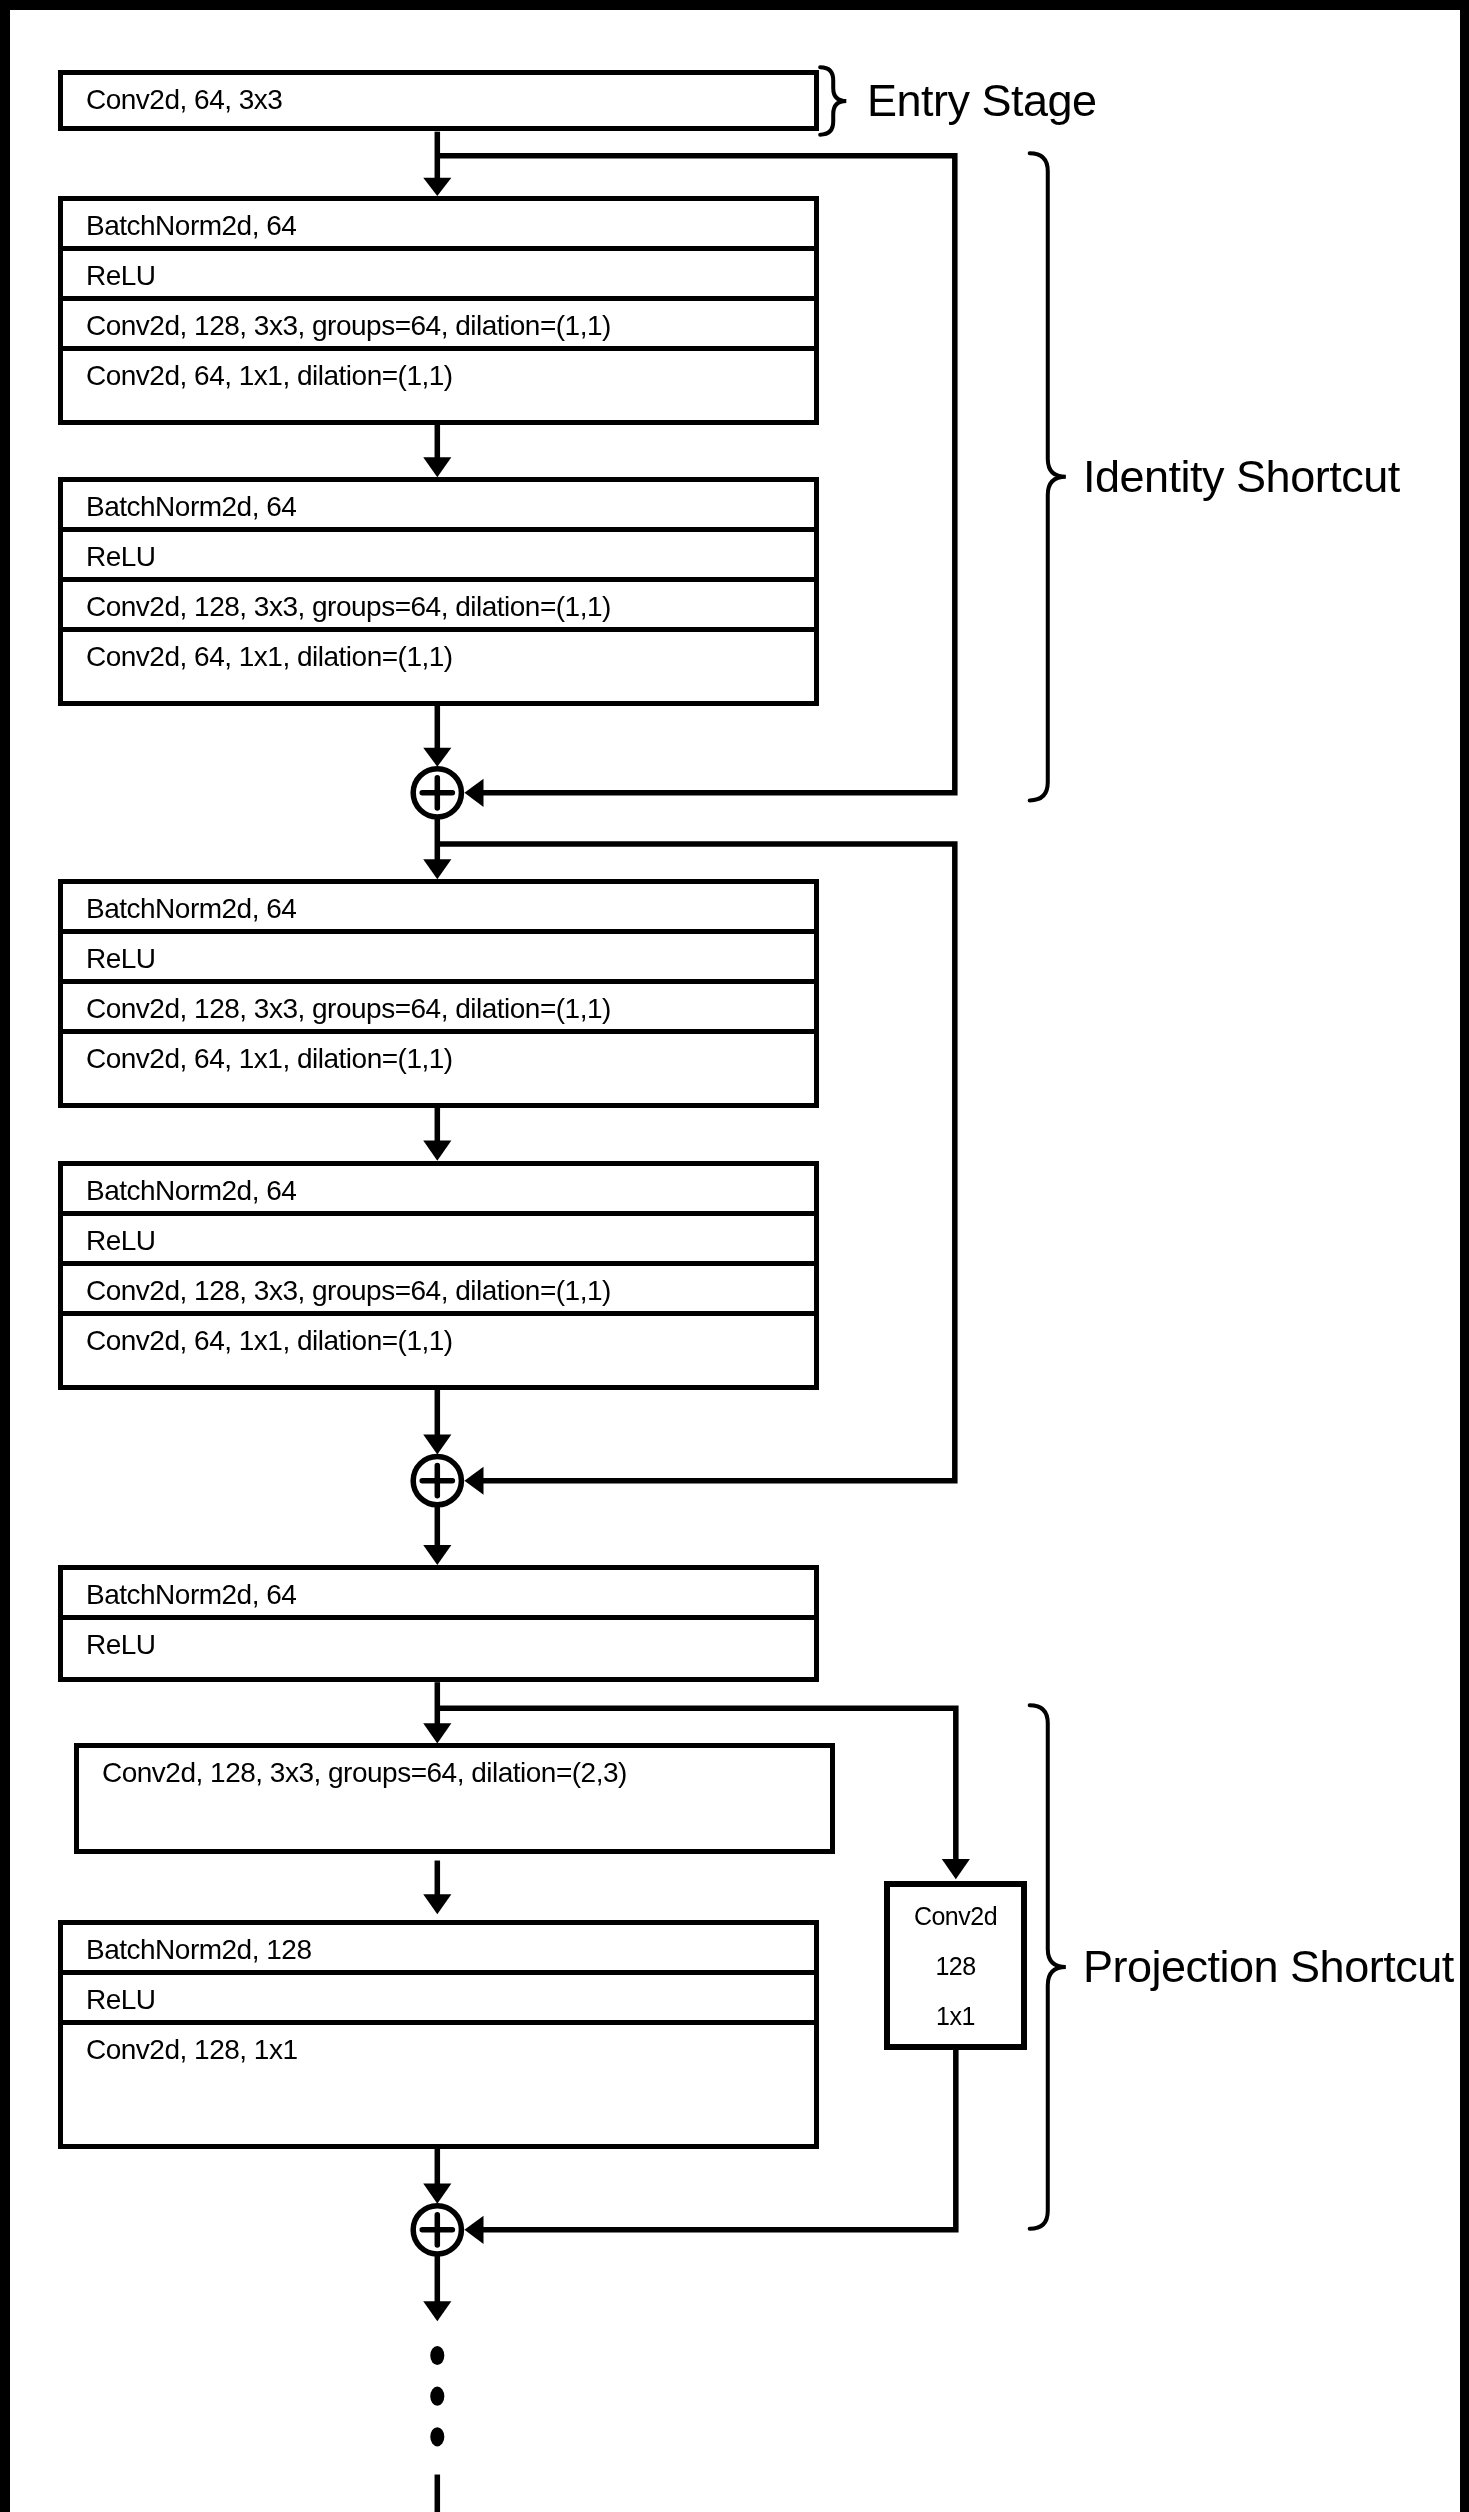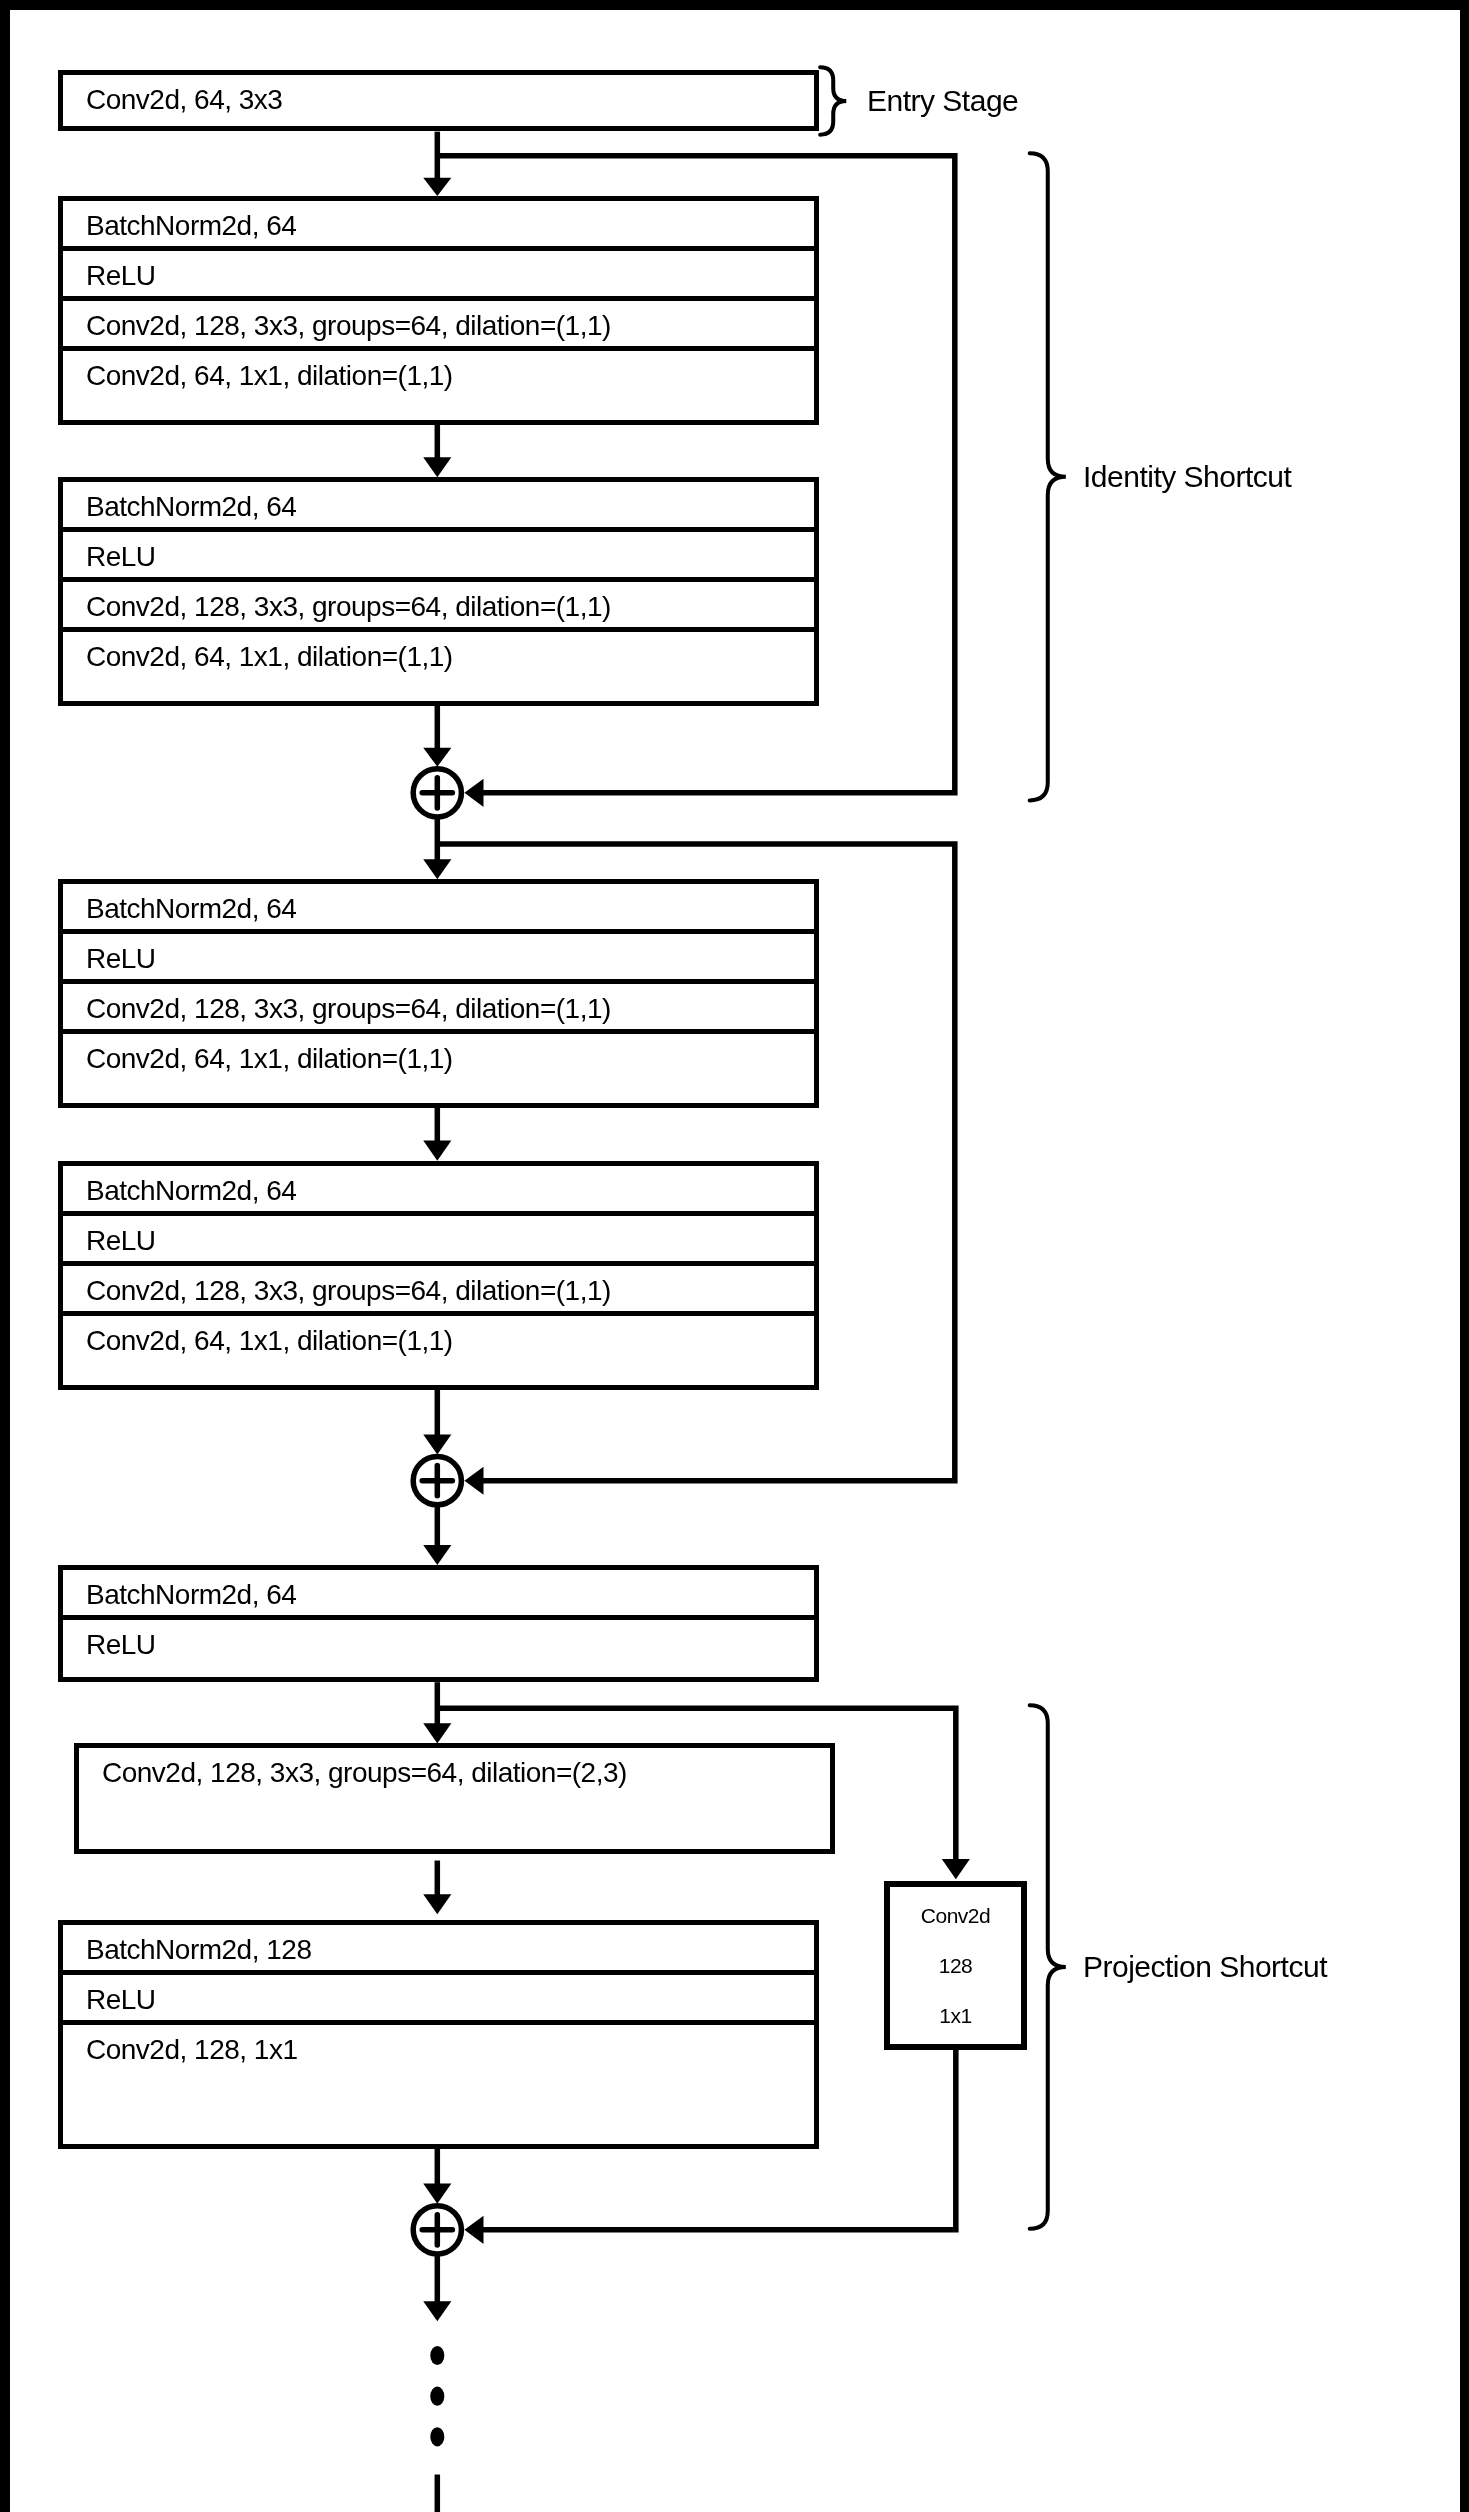--- a/index.html
+++ b/index.html
@@ -43,29 +43,29 @@
   .row:last-child{border-bottom:none;}
 
   .proj-box{
     position:absolute;
     left:884px;top:1881px;
     width:143px;height:169px;
     background:#fff;
     border:6px solid #000;
     display:flex;flex-direction:column;
     align-items:center;justify-content:center;
-    font-size:21px;letter-spacing:-0.5px;
+    font-size:25px;letter-spacing:-0.5px;
     text-align:center;
   }
   .proj-box .pline{line-height:50px;height:50px;}
 
   .stage-label{
     position:absolute;
     transform:translateY(-50%);
-    font-size:30px;
+    font-size:45px;
     letter-spacing:-0.5px;
     white-space:nowrap;
   }
 </style>
 </head>
 <body>
 
 <div id="canvas">
 
   <svg class="wires" width="1470" height="2778" viewBox="0 0 2925 5529">

